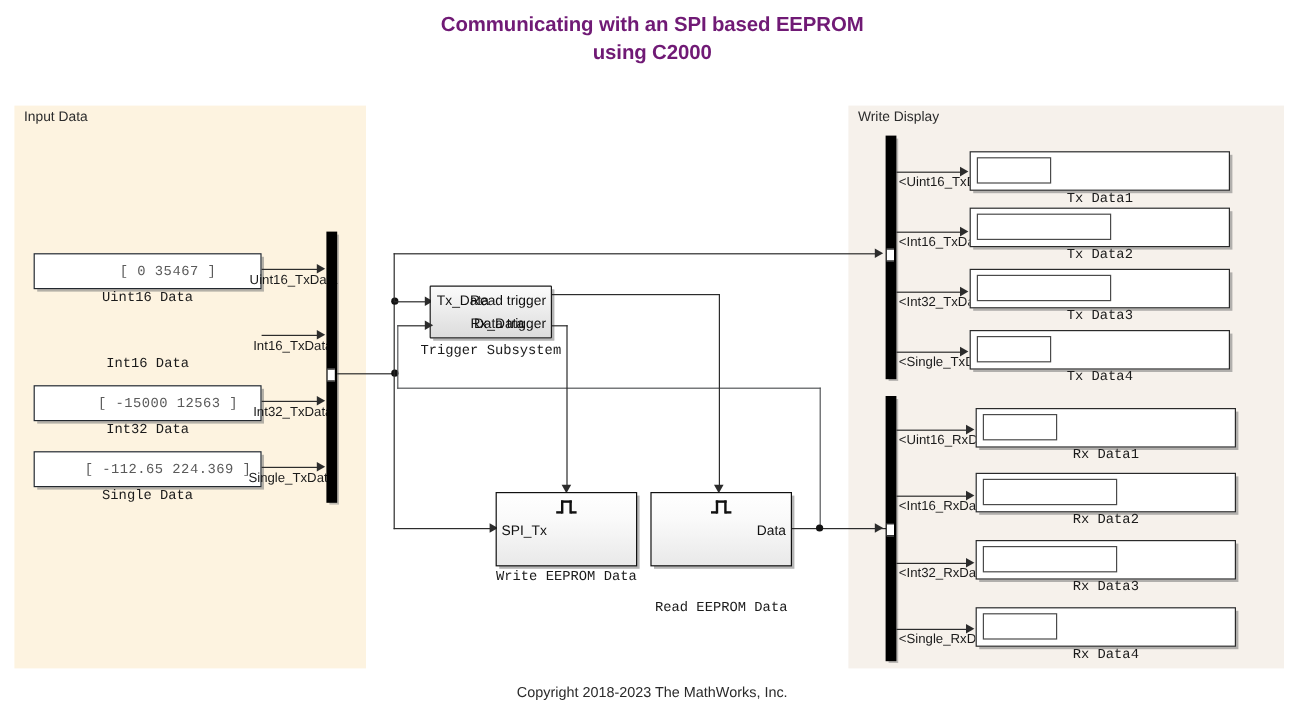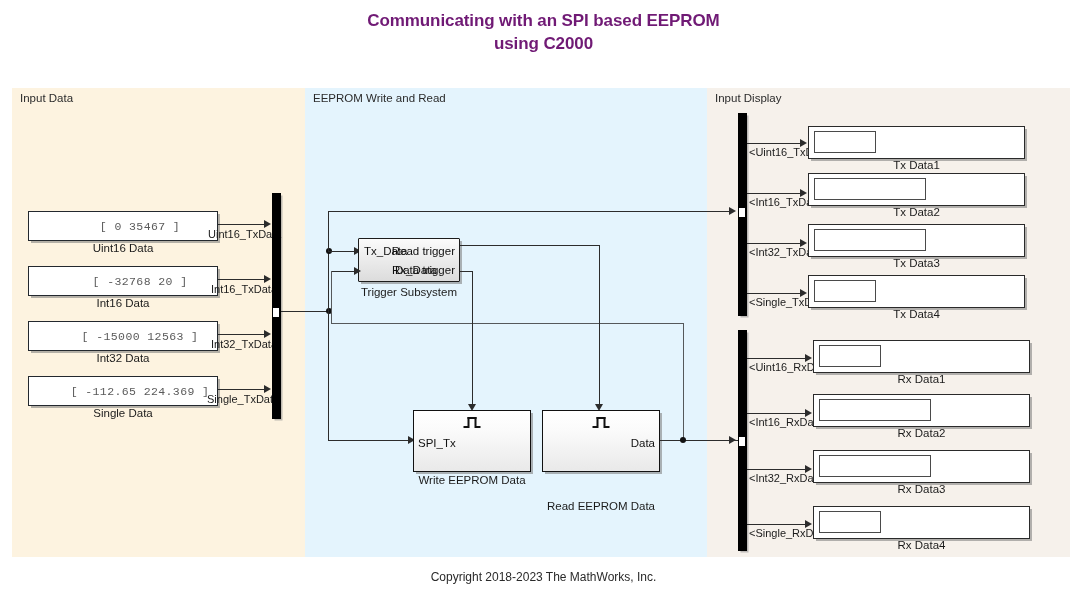--- a/index.html
+++ b/index.html
@@ -76,20 +76,21 @@
     padding-left: 34px;
   }
 
   
   .blk-caption {
     position: absolute;
     text-align: center;
     font-size: 11.5px;
     color: #1b1b1b;
     white-space: nowrap;
+    font-family: Liberation Mono, monospace;
   }
 
   
   .blk-subsys {
     background: linear-gradient(180deg, #fbfbfb 0%, #ececec 48%, #dcdcdc 100%);
     border: 1.5px solid #1c1c1c;
     border-radius: 1px;
   }
   .port-lbl {
     position: absolute;
@@ -207,39 +208,33 @@
 
   <div class="model-title">
     <div>Communicating with an SPI based EEPROM</div>
     <div>using C2000</div>
   </div>
 
   <div class="panel panel-input" style="left:12px; top:88px; width:293px; height:469px;">
     <span class="panel-label">Input Data</span>
   </div>
 
-  <div class="panel panel-eeprom" style="left:305px; top:88px; width:402px; height:469px;">
-    <span class="panel-label">EEPROM Write and Read</span>
-  </div>
 
   <div class="panel panel-display" style="left:707px; top:88px; width:363px; height:469px;">
-    <span class="panel-label">Input Display</span>
+    <span class="panel-label">Write Display</span>
   </div>
 
   <div class="blk blk-const" style="left:28px; top:211px; width:190px; height:30px;text-align:center;">
     <span class="const-value">[ 0  35467 ]</span>
   </div>
   <div class="blk-caption" style="left:28px; top:242px; width:190px;">Uint16 Data</div>
   <div class="wire h" style="left:218px; top:224px; width:48px;"></div>
   <div class="arrow" style="left:264px; top:220px;"></div>
   <div class="sig-lbl" style="left:208px; top:228px;">Uint16_TxData</div>
 
-  <div class="blk blk-const" style="left:28px; top:266px; width:190px; height:30px;">
-    <span class="const-value">[ -32768  20 ]</span>
-  </div>
   <div class="blk-caption" style="left:28px; top:297px; width:190px;">Int16 Data</div>
   <div class="wire h" style="left:218px; top:279px; width:48px;"></div>
   <div class="arrow" style="left:264px; top:275px;"></div>
   <div class="sig-lbl" style="left:211px; top:283px;">Int16_TxData</div>
 
   <div class="blk blk-const" style="left:28px; top:321px; width:190px; height:30px;">
     <span class="const-value">[ -15000  12563 ]</span>
   </div>
   <div class="blk-caption" style="left:28px; top:352px; width:190px;">Int32 Data</div>
   <div class="wire h" style="left:218px; top:334px; width:48px;"></div>

